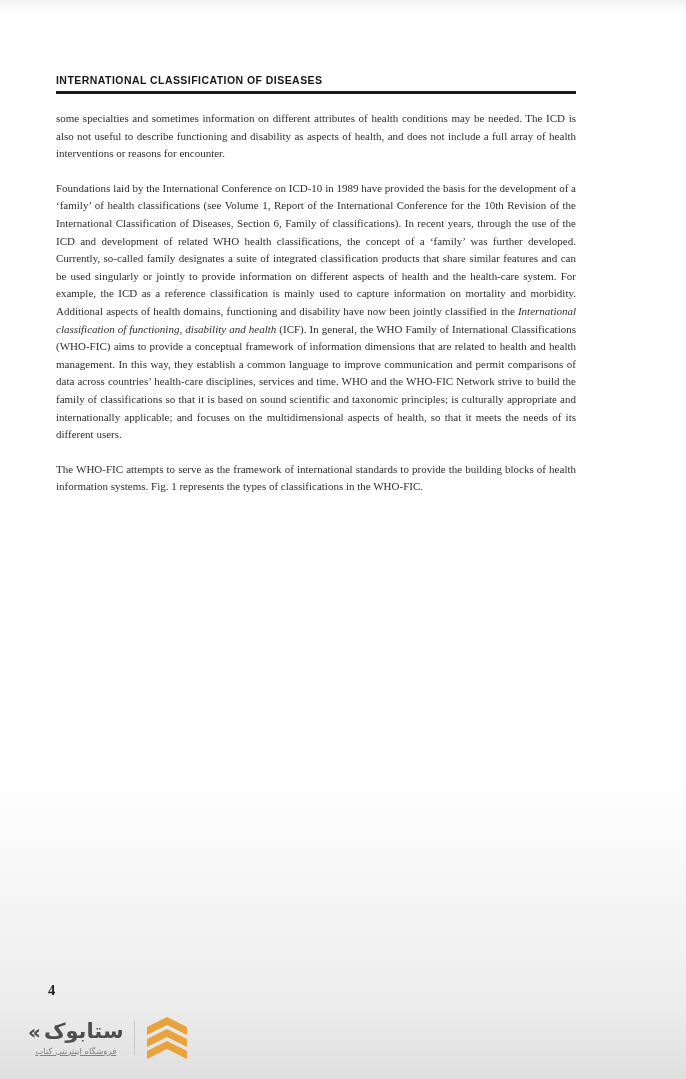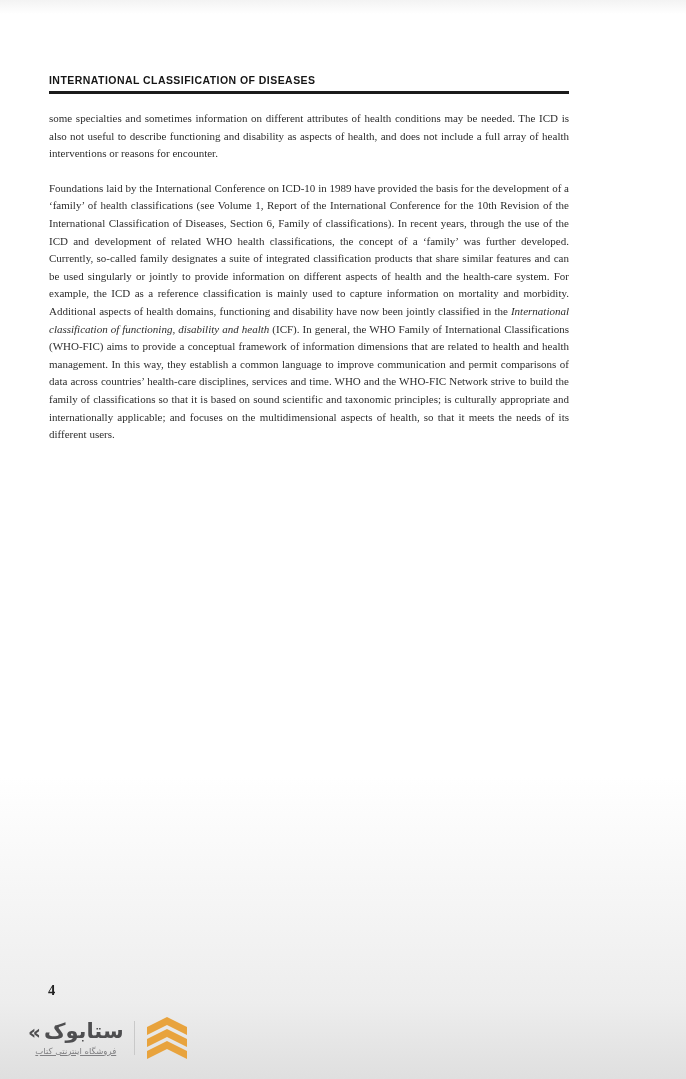--- a/index.html
+++ b/index.html
@@ -9,21 +9,21 @@
     background: #ffffff;
     overflow: hidden;
   }
   .page {
     position: relative;
     width: 686px; height: 1079px;
     background: linear-gradient(180deg, #f3f3f3 0px, #ffffff 14px, #ffffff 72%, #ededed 93%, #dfdfdf 100%);
   }
   .content {
     position: absolute;
-    left: 49px; top: 74px;
+    left: 56px; top: 74px;
     width: 520px;
   }
   .running-header-text {
     font-family: "Liberation Sans", sans-serif;
     font-size: 10.5px;
     font-weight: bold;
     letter-spacing: 0.45px;
     color: #161616;
     margin-bottom: 5px;
   }
@@ -130,20 +130,21 @@
     <div class="running-header">
       <div class="running-header-text">INTERNATIONAL CLASSIFICATION OF DISEASES</div>
       <div class="header-rule"></div>
     </div>
 
     <div class="body-text">
       <p>some specialties and sometimes information on different attributes of health conditions may be needed. The ICD is also not useful to describe functioning and disability as aspects of health, and does not include a full array of health interventions or reasons for encounter.</p>
 
       <p><span>Foundations laid by the International Conference on ICD-10 in 1989 have provided the basis for the development of a ‘family’ of health classifications (see Volume 1, Report of the International Conference for the 10th Revision of the International Classification of Diseases, Section 6, Family of classifications). In recent years, through the use of the ICD and development of related WHO health classifications, the concept of a ‘family’ was further developed. Currently, so-called family designates a suite of integrated classification products that share similar features and can be used singularly or jointly to provide information on different aspects of health and the health-care system. For example, the ICD as a reference classification is mainly used to capture information on mortality and morbidity. Additional aspects of health domains, functioning and disability have now been jointly classified in the </span><span class="italic">International classification of functioning, disability and health</span><span> (ICF). In general, the WHO Family of International Classifications (WHO-FIC) aims to provide a conceptual framework of information dimensions that are related to health and health management. In this way, they establish a common language to improve communication and permit comparisons of data across countries’ health-care disciplines, services and time. WHO and the WHO-FIC Network strive to build the family of classifications so that it is based on sound scientific and taxonomic principles; is culturally appropriate and internationally applicable; and focuses on the multidimensional aspects of health, so that it meets the needs of its different users.</span></p>
 
+      <p>The WHO-FIC attempts to serve as the framework of international standards to provide the building blocks of health information systems. Fig. 1 represents the types of classifications in the WHO-FIC.</p>
     </div>
   </div>
 
   <div class="page-number">4</div>
 
   <div class="footer">
 
     <div class="footer-logo">
       <div class="logo-word-block">
         <div class="logo-wordmark-row">

